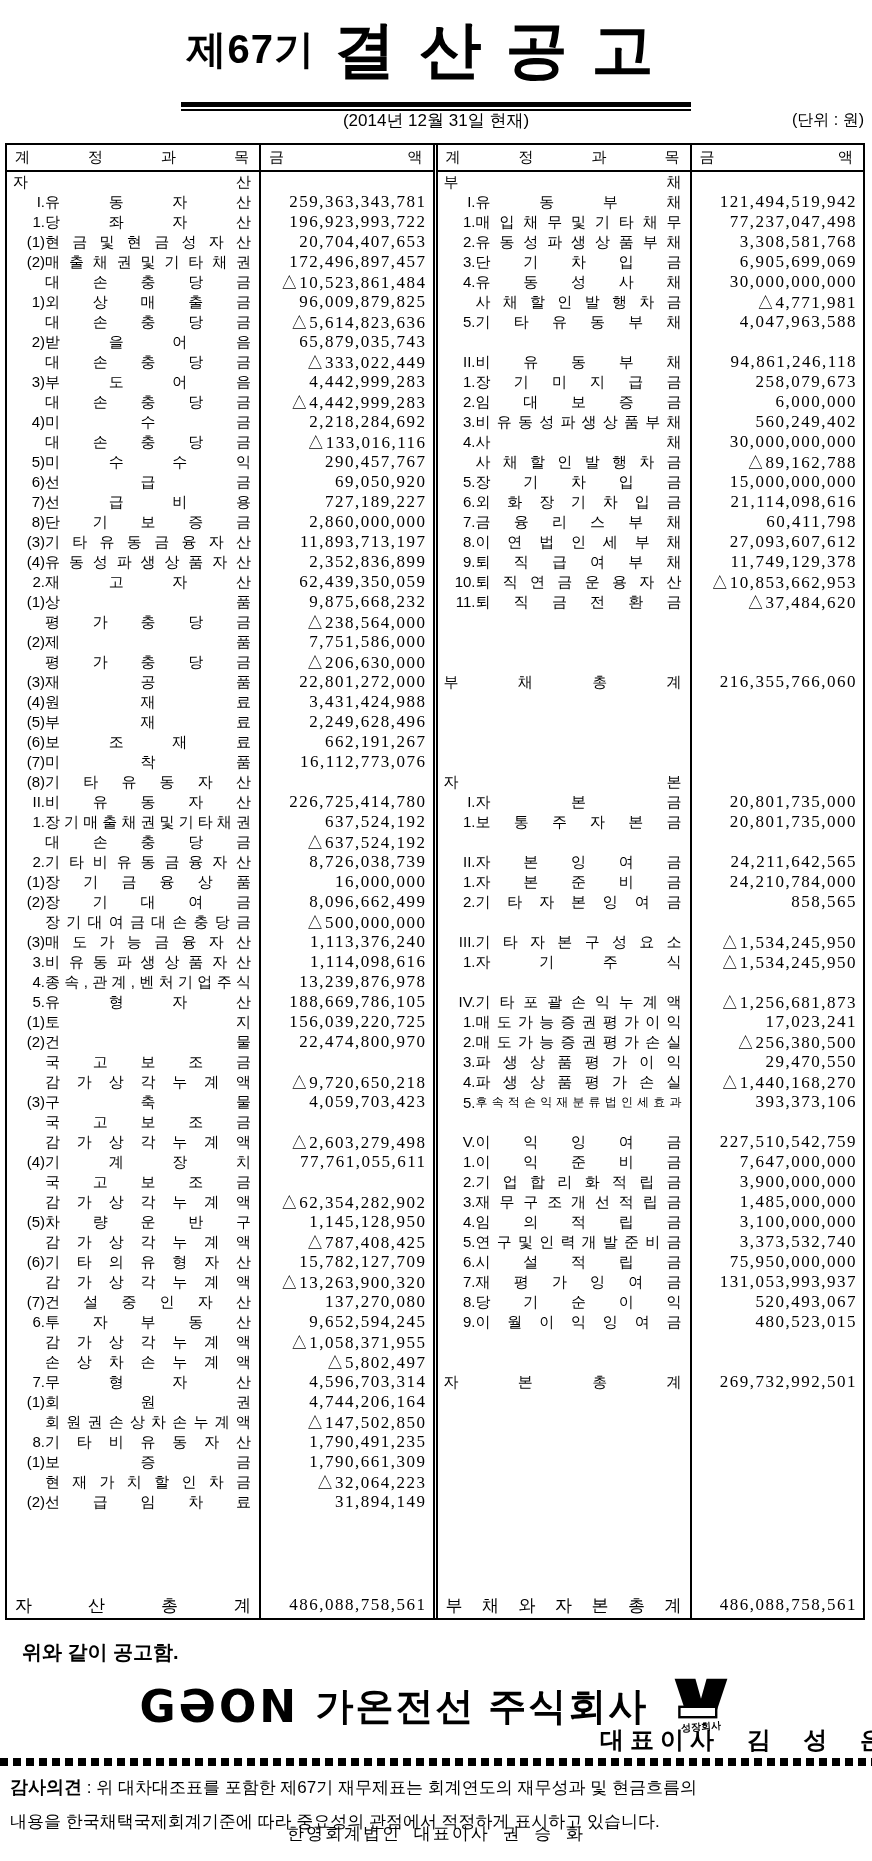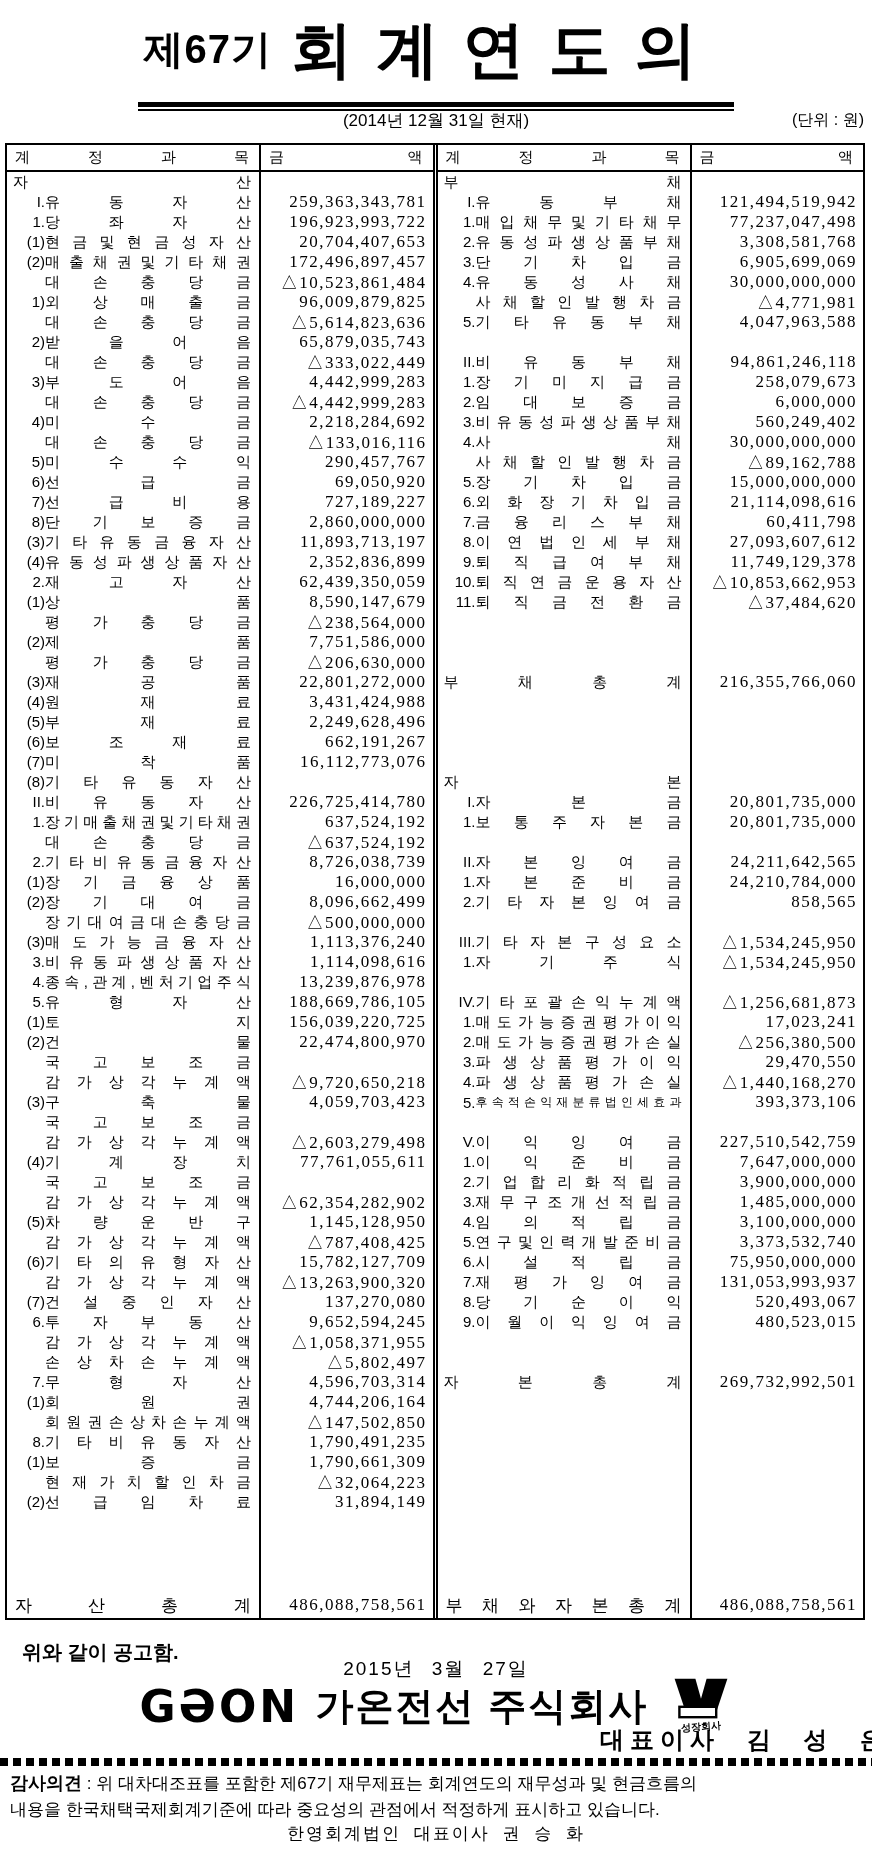--- a/index.html
+++ b/index.html
@@ -53,35 +53,35 @@
              display:inline-block;vertical-align:middle;}
   .company-name{font-size:38px;font-weight:bold;letter-spacing:2px;display:inline-block;
                 vertical-align:middle;margin-left:12px;text-align:right;}
   .seal{display:inline-block;vertical-align:middle;margin-left:16px;width:64px;text-align:center;}
   .seal svg{display:block;margin:0 auto;}
   .seal-caption{font-size:10px;font-weight:bold;letter-spacing:0;transform:rotate(-4deg);display:block;margin-top:-2px;}
   .ceo-row{position:absolute;left:0;width:100%;top:1724px;text-align:right;font-size:24px;
            font-weight:bold;letter-spacing:6px;word-spacing:14px;margin-left:18px;}
   .dotted-rule{position:absolute;left:0;top:1758px;width:872px;height:8px;
                background:repeating-linear-gradient(90deg,#000 0 8px,#fff 8px 13px);}
-  .audit{position:absolute;left:10px;top:1770px;width:852px;font-size:17px;line-height:26px;}
+  .audit{position:absolute;left:10px;top:1770px;width:852px;font-size:17px;line-height:34px;}
   .audit-label{font-weight:bold;font-size:18px;}
   .audit-line2{text-align:left;}
   .auditor-row{position:absolute;left:0;width:100%;top:1822px;text-align:center;font-size:17px;
                word-spacing:6px;letter-spacing:2px;}
 </style>
 </head>
 <body>
 
 <div class="page">
 
   <div class="title-block">
     <span class="title-wrap">
       <span class="title-period">제67기</span>
-      <span class="title-main">회계연도의</span>
+      <span class="title-main">결산공고</span>
     </span>
   </div>
   <div class="dateline">
     <span>(2014년 12월 31일 현재)</span>
     <span class="unit">(단위 : 원)</span>
   </div>
 
   <div class="bs-table">
     <section class="panel">
         <div class="phead">
@@ -374,21 +374,21 @@
             <div class="amt">62,439,350,059</div>
           </div>
           <div class="row">
             <div class="acct">
               <span class="pfx">(1)</span>
               <div class="nm spread">
                 <span>상</span>
                 <span>품</span>
               </div>
             </div>
-            <div class="amt">8,590,147,679</div>
+            <div class="amt">9,875,668,232</div>
           </div>
           <div class="row">
             <div class="acct">
               <span class="pfx"></span>
               <div class="nm spread">
                 <span>평</span>
                 <span>가</span>
                 <span>충</span>
                 <span>당</span>
                 <span>금</span>
@@ -1732,21 +1732,20 @@
               <span>계</span>
             </div>
           </div>
           <div class="amt">486,088,758,561</div>
         </div>
         <div class="vline"></div>
       </section>
   </div>
 
   <div class="notice">위와 같이 공고함.</div>
-  <div class="pubdate">2015년 3월 27일</div>
 
   <div class="company-row">
     <span class="logo-text">GƏON</span>
     <span class="company-name">가온전선 주식회사</span>
     <span class="seal">
       <svg width="56" height="44" viewBox="0 0 70 55">
         <polygon points="2,1 28,1 35,26 42,1 68,1 53,46 17,46" fill="#000"></polygon>
         <rect x="8" y="36" width="46" height="13" fill="#fff" stroke="#000" stroke-width="3"></rect>
       </svg>
       <span class="seal-caption">성장회사</span>

